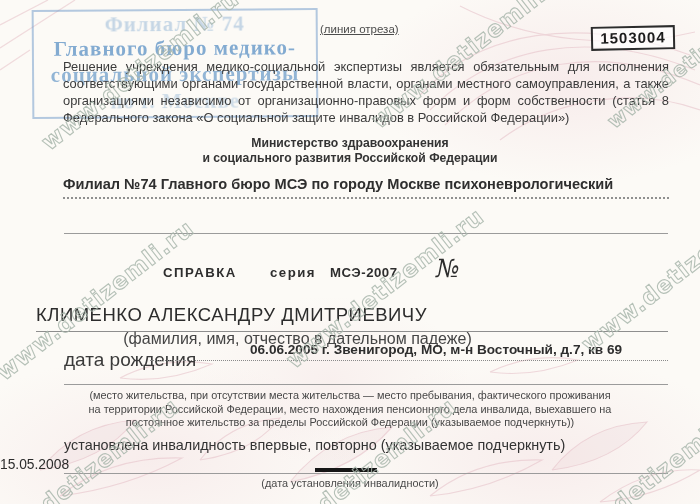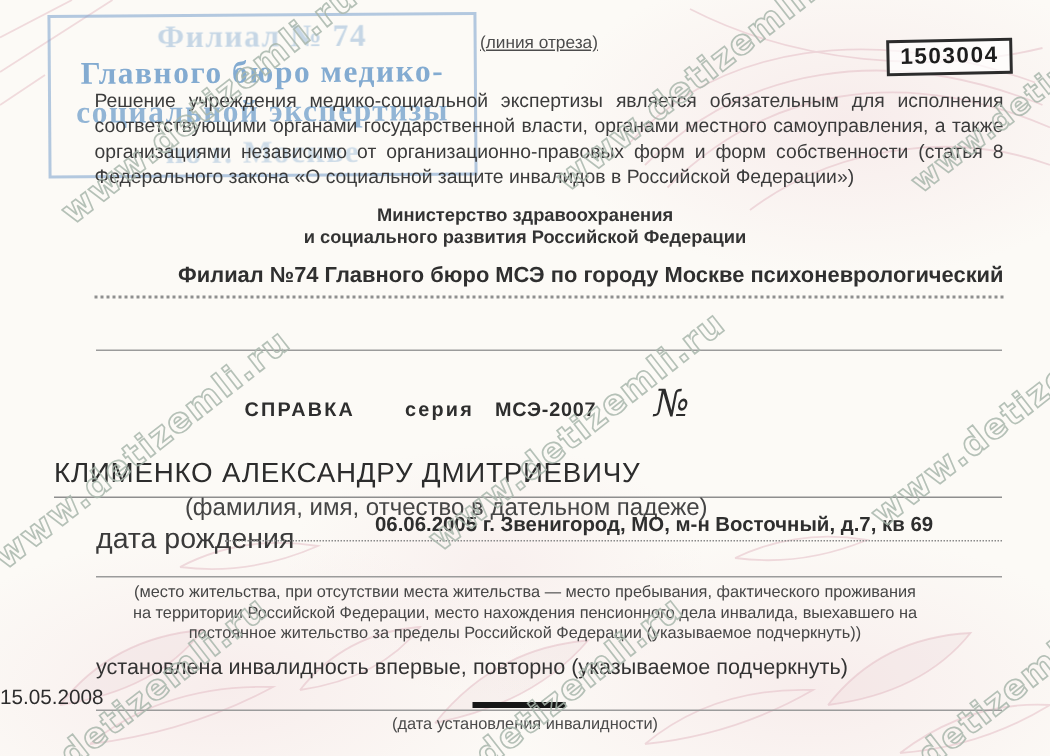--- a/index.html
+++ b/index.html
@@ -44,21 +44,21 @@
     font-weight:bold;font-size:15px;letter-spacing:1px;color:#1d1d1d;
     text-align:center;line-height:20px;transform:rotate(-1.2deg);
   }
   .legal{
     left:63px;top:58px;width:606px;z-index:2;
     font-size:12.9px;line-height:17px;text-align:justify;color:#3b3b3b;
   }
   .ministry{left:0;top:136px;width:700px;text-align:center;z-index:2;
     font-weight:bold;font-size:12.2px;line-height:15px;color:#333;}
   .branch{
-    left:63px;top:176px;width:606px;z-index:2;text-align:right;
+    left:63px;top:176px;width:606px;z-index:2;text-align:left;
     font-weight:bold;font-size:14.6px;color:#2f2f2f;
     border-bottom:2px dotted #8f8f8f;padding-bottom:5px;
   }
   .branch-cap{left:0;top:202px;width:700px;text-align:center;font-size:10.8px;color:#4a4a4a;z-index:2;}
   .rule{height:1px;background:#9b9b9b;z-index:2;}
   .rule1{left:64px;top:233px;width:604px;}
   
   .cert-title{left:163px;top:265px;font-weight:bold;font-size:13.2px;letter-spacing:1.5px;color:#2e2e2e;z-index:2;}
   .cert-series{left:270px;top:265px;font-weight:bold;font-size:13.2px;color:#2e2e2e;z-index:2;letter-spacing:1.5px;}
   .cert-series .val{margin-left:14px;letter-spacing:.5px;margin-top:13px;}

